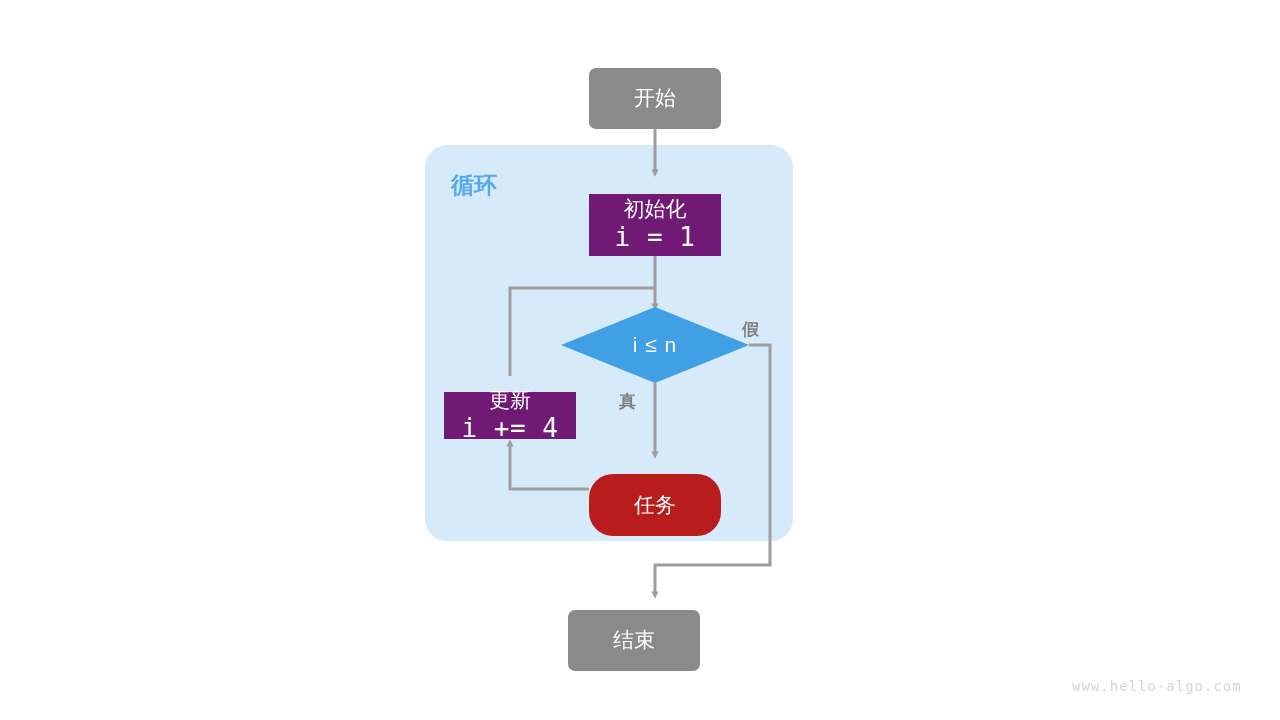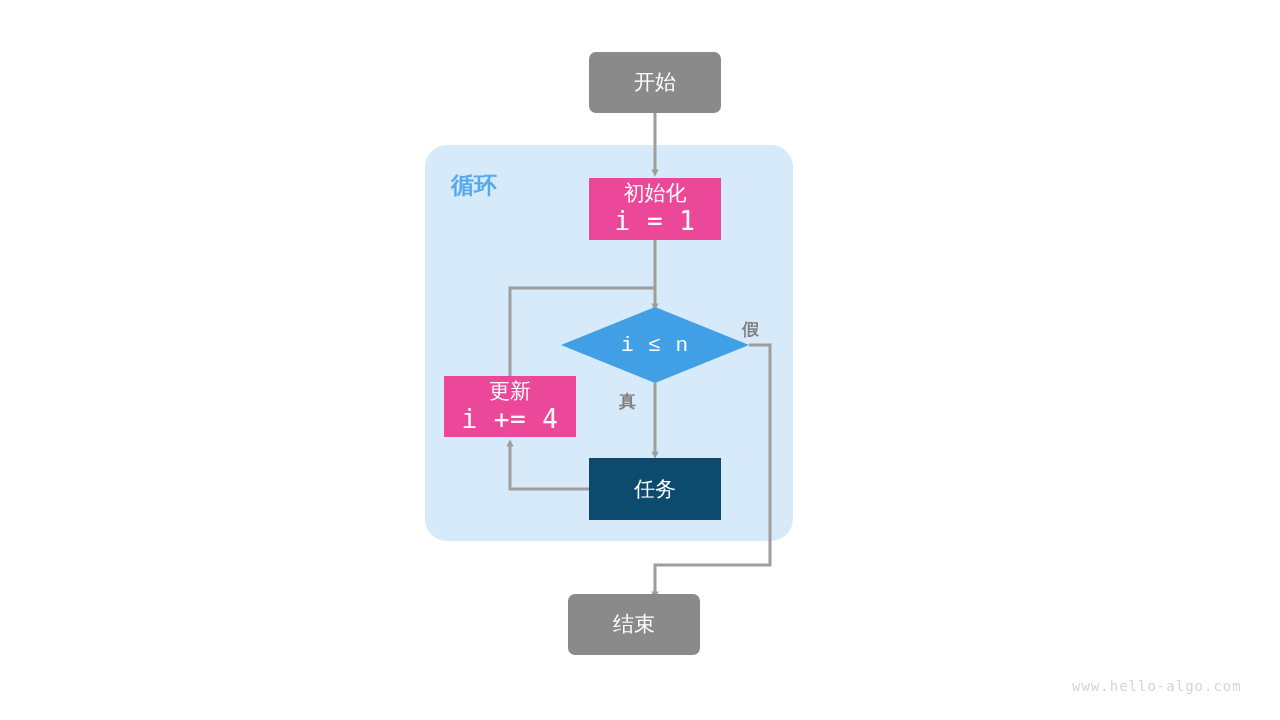--- a/index.html
+++ b/index.html
@@ -27,47 +27,49 @@
   .node {
     position: absolute;
     display: flex;
     flex-direction: column;
     align-items: center;
     justify-content: center;
     color: #ffffff;
     text-align: center;
     box-sizing: border-box;
     line-height: 1.18;
+    margin-top: 16px;
   }
   .node .cn {
     font-family: "Liberation Sans", sans-serif;
     font-size: 21px;
   }
   .node .mono {
     font-family: "DejaVu Sans Mono", monospace;
     font-size: 26px;
     letter-spacing: 0.5px;
   }
   .terminal {
     background: #8a8a8a;
     border-radius: 7px;
   }
   .process-blue {
-    background: #ec4899;
+    background: #701a75;
   }
   .process-green {
-    background: #0c4a6e;
+    background: #b91c1c;
+    border-radius: 24px;
   }
   .diamond-label {
     position: absolute;
     display: flex;
     align-items: center;
     justify-content: center;
     color: #ffffff;
-    font-family: Liberation Mono, monospace;
+    font-family: Liberation Sans, sans-serif;
     font-size: 21px;
     letter-spacing: 1px;
     pointer-events: none;
     text-align: right;
   }
   .edge-label {
     position: absolute;
     color: #808080;
     font-family: "Liberation Sans", sans-serif;
     font-size: 17px;
@@ -132,21 +134,21 @@
   </div>
 
   <div class="diamond-label" style="left:561px; top:307px; width:188px; height:76px;">
     <span>i ≤ n</span>
   </div>
 
   <div class="edge-label" style="left:619px; top:390px;">真</div>
 
   <div class="edge-label" style="left:742px; top:318px;">假</div>
 
-  <div class="node process-blue" style="left:444px; top:376px; width:132px; height:61px;">
+  <div class="node process-blue" style="left:444px; top:376px; width:132px; height:47px;">
     <span class="cn">更新</span>
     <span class="mono">i += 4</span>
   </div>
 
   <div class="node process-green" style="left:589px; top:458px; width:132px; height:62px;">
     <span class="cn">任务</span>
   </div>
 
   <div class="node terminal" style="left:568px; top:594px; width:132px; height:61px;">
     <span class="cn">结束</span>

